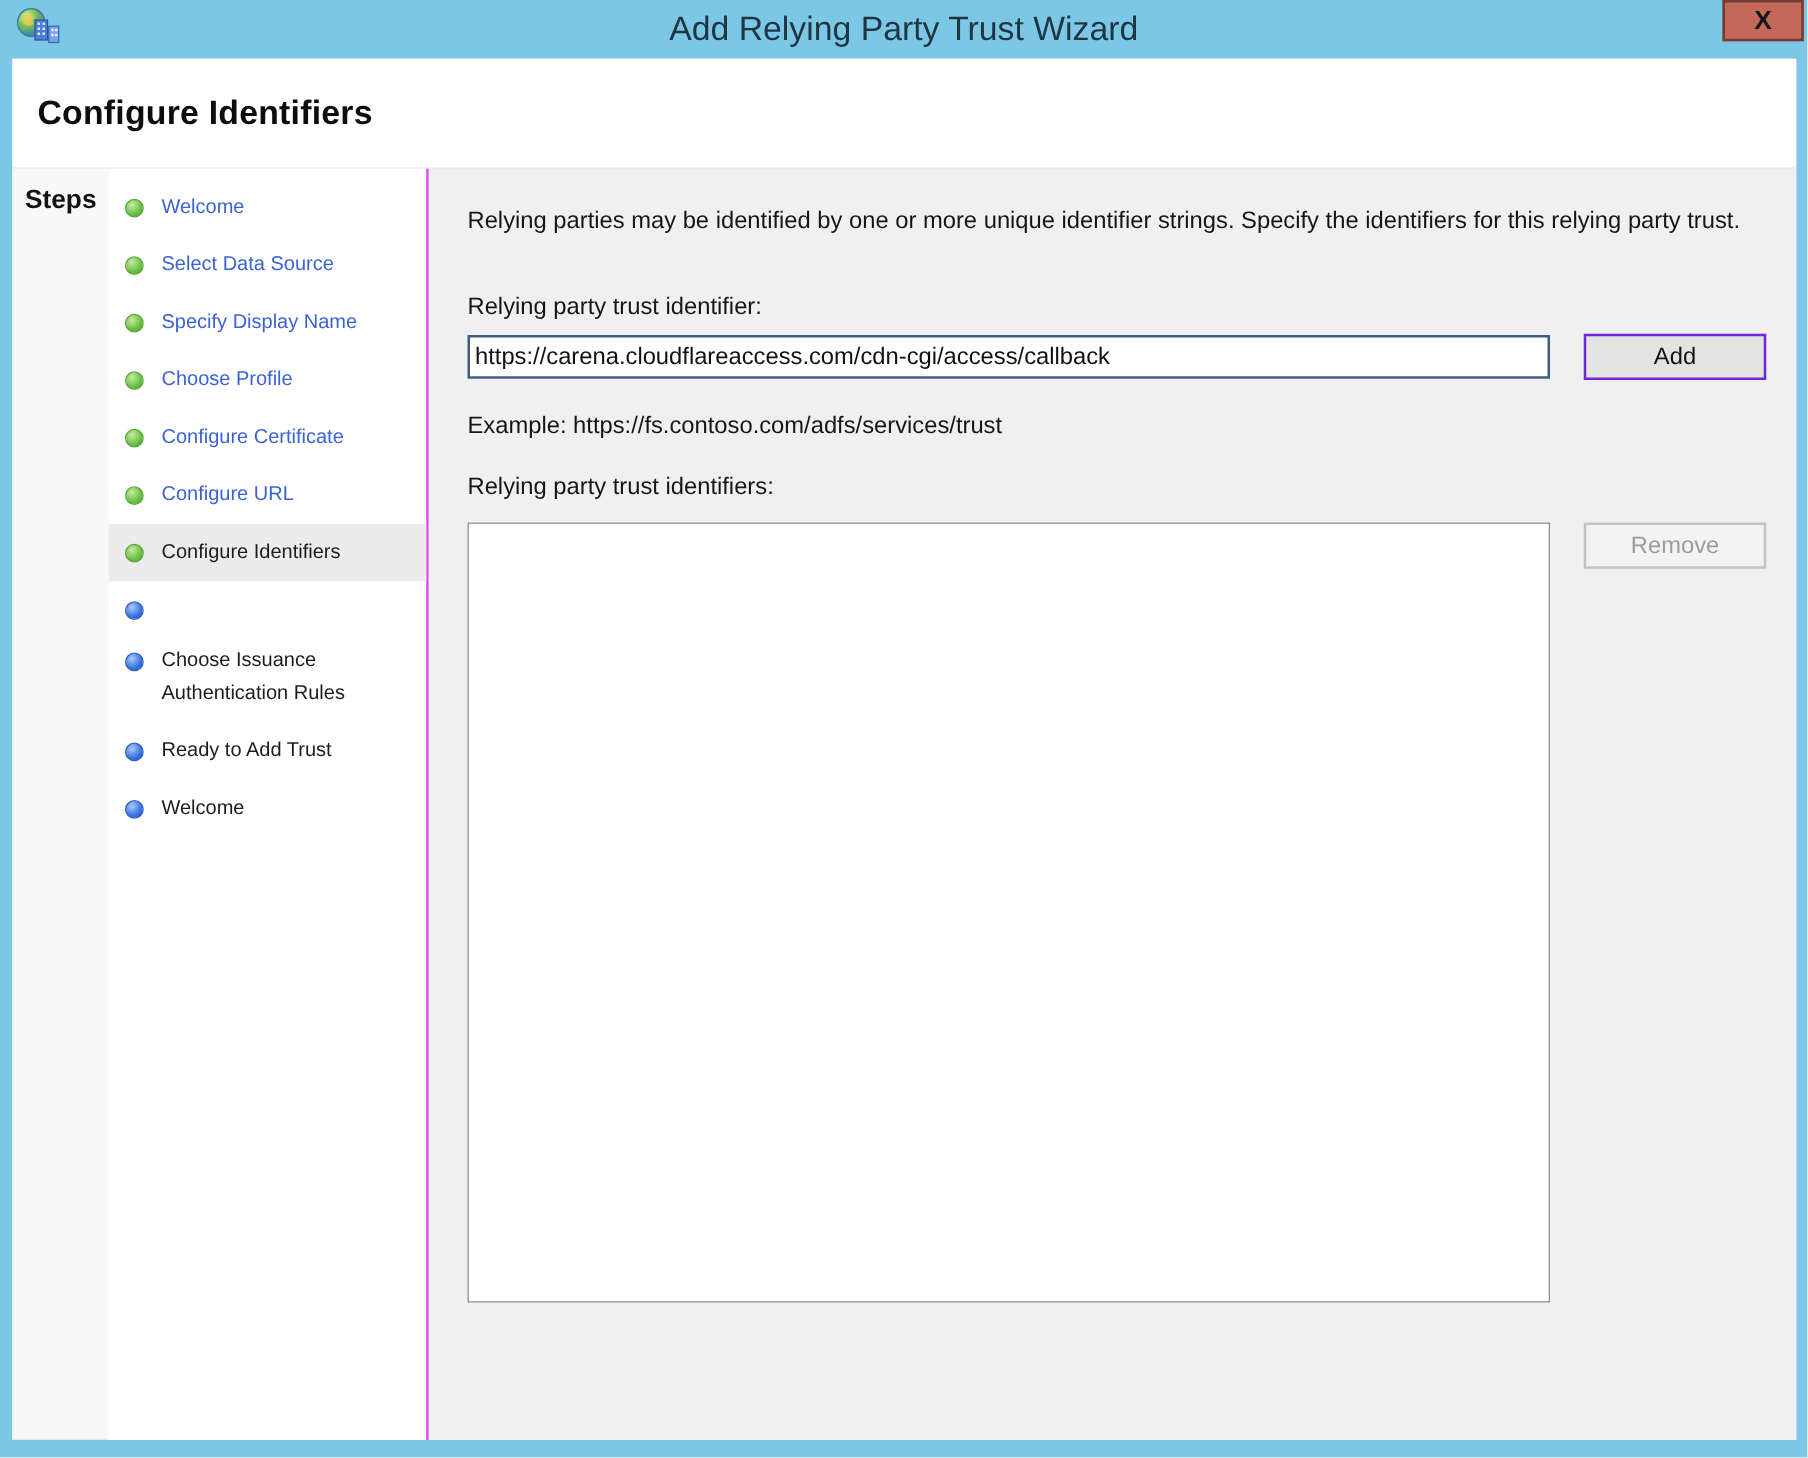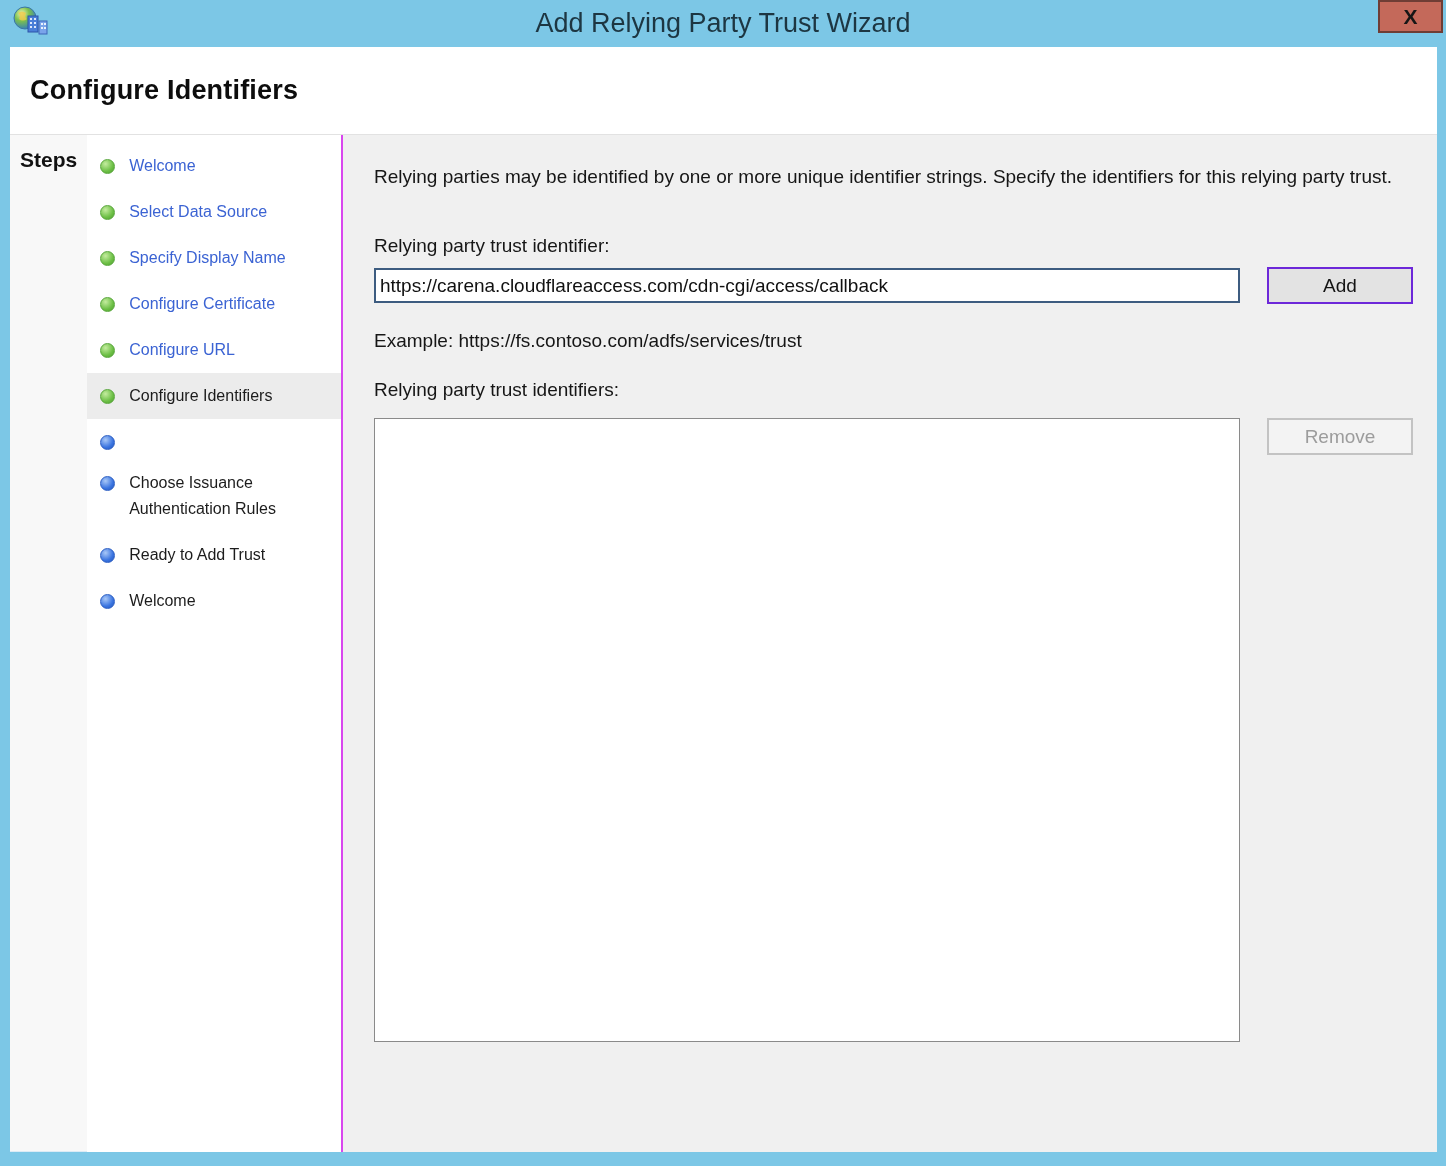--- a/index.html
+++ b/index.html
@@ -115,20 +115,24 @@
           <li class="step completed">
             <span class="bullet done"></span>
             <span class="step-label">Select Data Source</span>
           </li>
           <li class="step completed">
             <span class="bullet done"></span>
             <span class="step-label">Specify Display Name</span>
           </li>
           <li class="step completed">
             <span class="bullet done"></span>
+            <span class="step-label">Choose Profile</span>
+          </li>
+          <li class="step completed">
+            <span class="bullet done"></span>
             <span class="step-label">Configure Certificate</span>
           </li>
           <li class="step completed">
             <span class="bullet done"></span>
             <span class="step-label">Configure URL</span>
           </li>
           <li class="step current">
             <span class="bullet done"></span>
             <span class="step-label">Configure Identifiers</span>
           </li>

